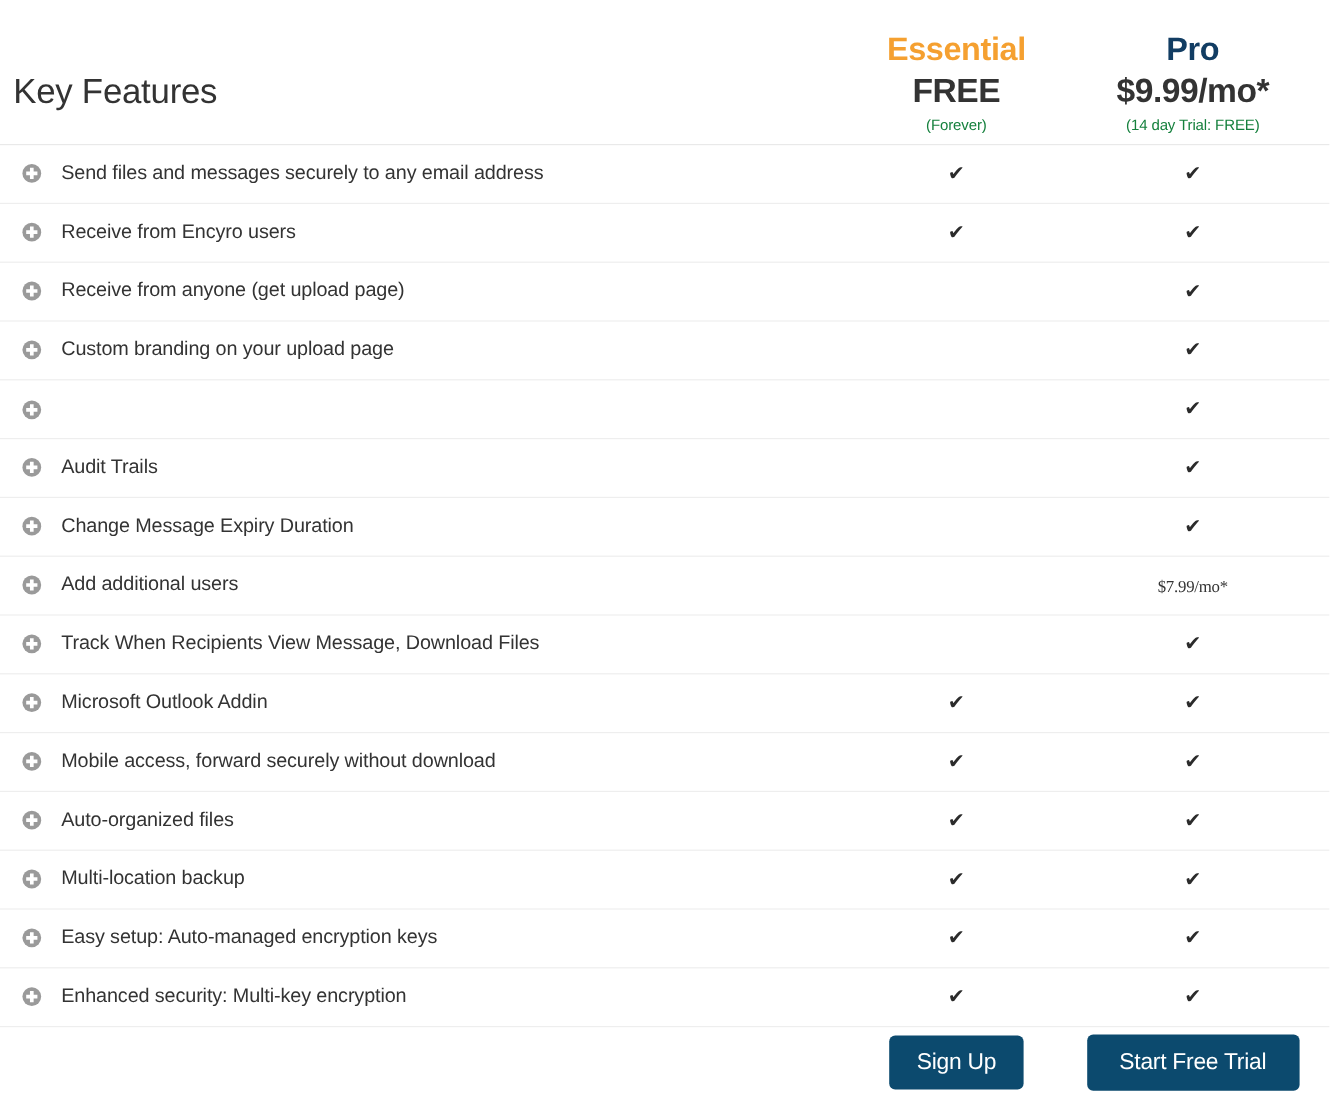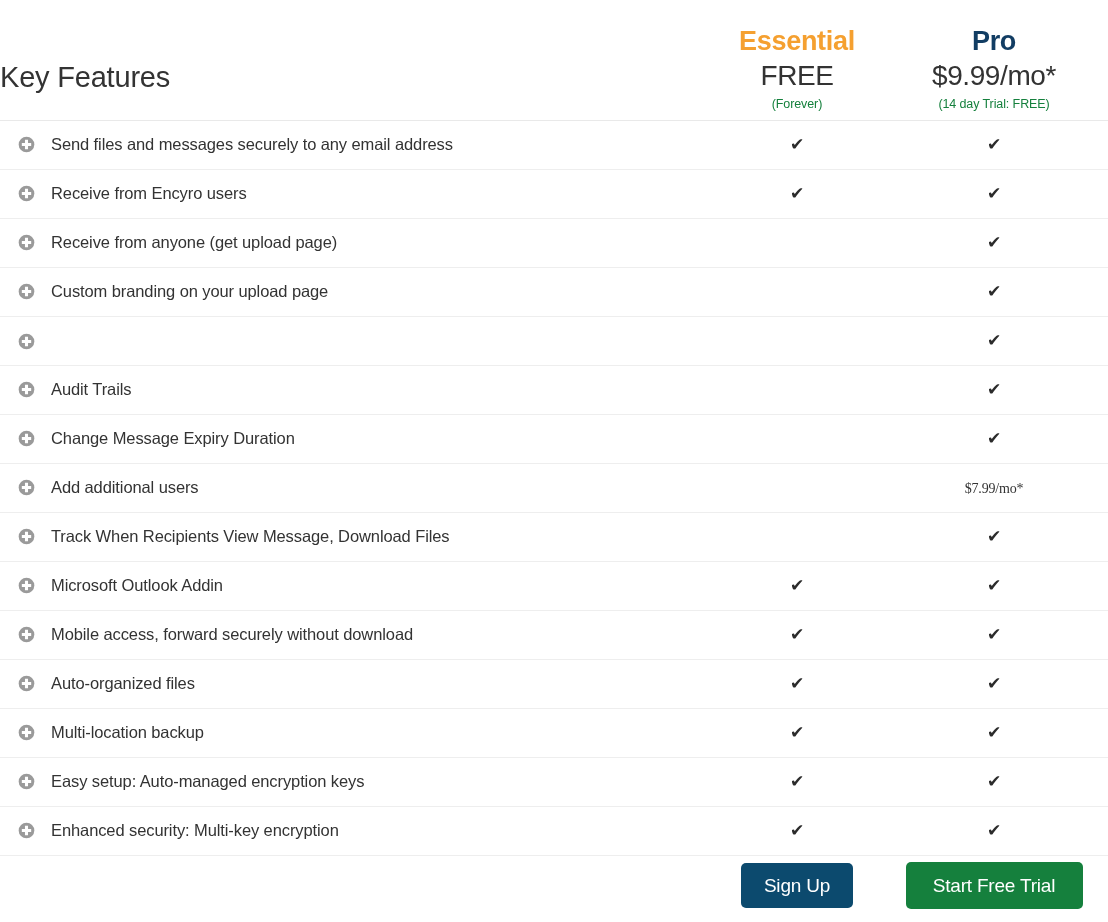--- a/index.html
+++ b/index.html
@@ -26,20 +26,21 @@
   .table-header {
     display: flex;
     align-items: flex-end;
     height: 121px;
     border-bottom: 1px solid #e9e9e9;
     padding: 0;
   }
 
   .header-features {
     width: 700px;
+    padding-left: 11px;
     padding-bottom: 28px;
   }
 
   .header-features .title {
     font-size: 29px;
     font-weight: 400;
     color: #333333;
     letter-spacing: -0.2px;
     line-height: 1;
   }
@@ -59,21 +60,21 @@
     font-weight: bold;
     line-height: 1.25;
     letter-spacing: -0.3px;
   }
 
   .plan-name.essential { color: #f5a030; }
   .plan-name.pro { color: #123d63; }
 
   .plan-price {
     font-size: 28px;
-    font-weight: 400;
+    font-weight: 700;
     color: #333333;
     line-height: 1.32;
     letter-spacing: -0.4px;
   }
 
   .plan-note {
     font-size: 12.5px;
     font-weight: normal;
     color: #15803d;
     line-height: 1.5;
@@ -184,21 +185,21 @@
 
   .btn-signup {
     width: 112px;
     height: 45px;
     background: #0c4a6e;
   }
 
   .btn-trial {
     width: 177px;
     height: 47px;
-    background: #15803d;
+    background: #0c4a6e;
   }
 </style>
 </head>
 <body>
 
 <div class="pricing-table">
 
   <div class="table-header">
     <div class="header-features">
       <div class="title">Key Features</div>

